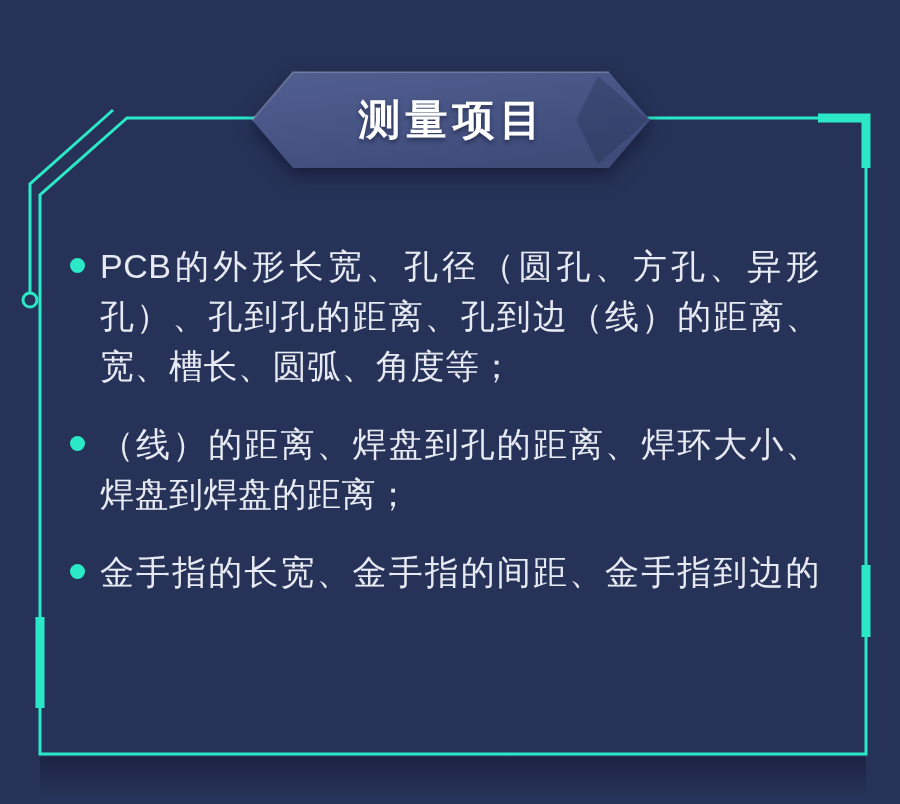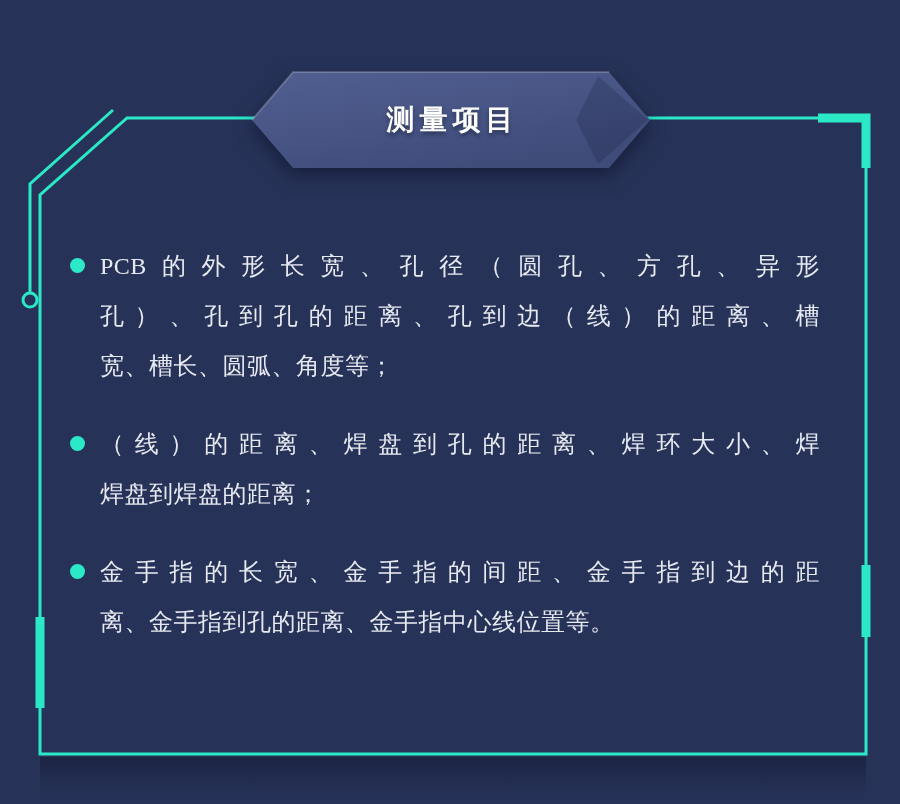--- a/index.html
+++ b/index.html
@@ -20,38 +20,38 @@
   .hex-stop-top{stop-color:var(--hexTop,#515F91);}
   .hex-stop-bottom{stop-color:var(--hexBottom,#3F4C7A);}
   .banner-group{filter:drop-shadow(0 7px 9px rgba(8,13,34,0.55));}
   .hex-edge{fill:none;stroke:rgba(255,255,255,0.20);stroke-width:2;}
   .hex-facet{fill:rgba(20,28,56,0.22);}
 
   
   .banner-title{
     position:absolute;left:450px;top:94px;transform:translateX(-50%);
     height:52px;line-height:52px;white-space:nowrap;
-    font-size:28px;font-weight:700;letter-spacing:5px;padding-left:5px;
+    font-size:42px;font-weight:700;letter-spacing:5px;padding-left:5px;
     color:var(--titleColor,#ffffff);
     text-shadow:0 3px 4px rgba(10,15,35,0.45);
   }
 
   
   .content{
     position:absolute;left:100px;top:241px;width:720px;
     color:var(--text,#E7EAF2);
   }
   .bullet-item{position:relative;margin-bottom:28px;}
   .dot{
     position:absolute;left:-30px;top:17px;width:15px;height:15px;
     border-radius:50%;background:var(--accent,#2BE9C7);
   }
   .line{
-    font-size:24px;height:50px;line-height:50px;
-    letter-spacing:0.5px;white-space:nowrap;font-family:Liberation Serif, serif;
+    font-size:34px;height:50px;line-height:50px;
+    letter-spacing:0.5px;white-space:nowrap;
   }
   .line.just{text-align:justify;text-align-last:justify;white-space:normal;
     overflow:hidden;}
   .line.last{text-align:center;text-align-last:left;}
 
   
   .frame-shadow{
     position:absolute;left:40px;top:757px;width:826px;height:38px;
     background:linear-gradient(to bottom,rgba(12,18,40,0.45),rgba(12,18,40,0));
     pointer-events:none;
@@ -99,19 +99,18 @@
 
     <div class="bullet-item">
       <span class="dot"></span>
       <div class="line just">（线）的距离、焊盘到孔的距离、焊环大小、焊</div>
       <div class="line last">焊盘到焊盘的距离；</div>
     </div>
 
     <div class="bullet-item">
       <span class="dot"></span>
       <div class="line just">金手指的长宽、金手指的间距、金手指到边的距</div>
-      <div class="line last">离、金手指到孔的距离、金手指中心线位置等。</div>
     </div>
 
   </div>
 
   <div class="frame-shadow"></div>
 </div>
 
 </body></html>

